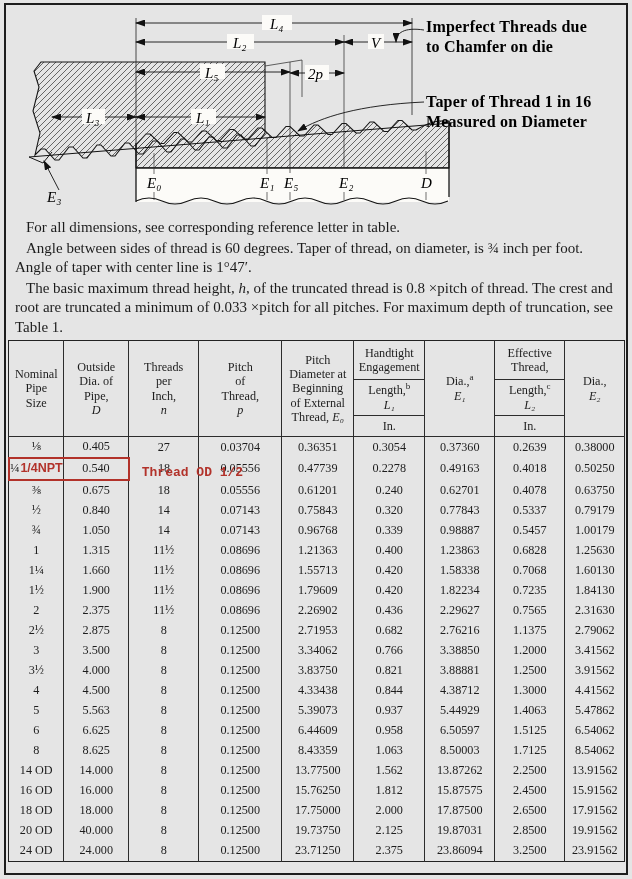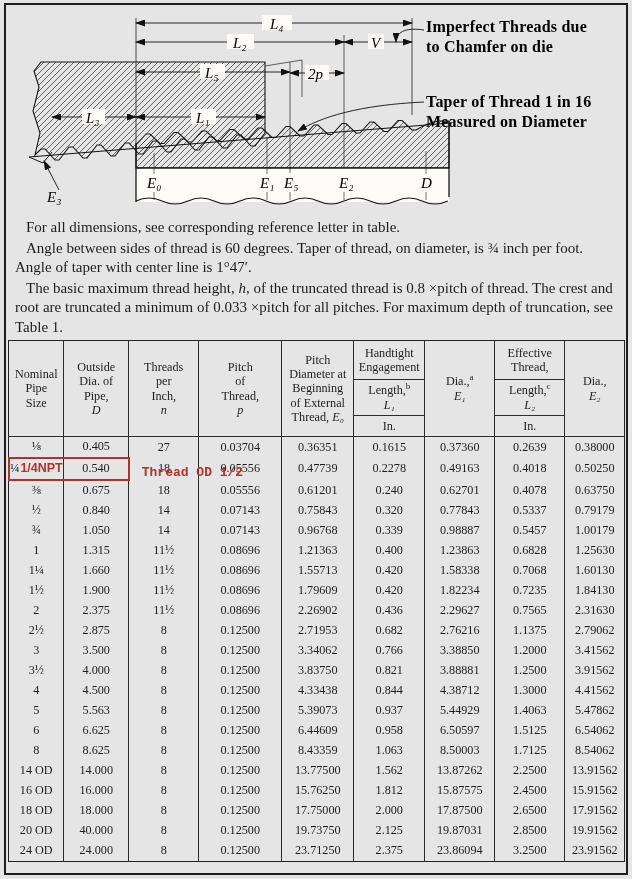--- a/index.html
+++ b/index.html
@@ -215,21 +215,21 @@
               </th>
         </tr>
       </thead>
       <tbody>
             <tr>
               <td>⅛</td>
               <td>0.405</td>
               <td>27</td>
               <td>0.03704</td>
               <td>0.36351</td>
-              <td>0.1615</td>
+              <td>0.3054</td>
               <td>0.37360</td>
               <td>0.2639</td>
               <td>0.38000</td>
             </tr>
             <tr>
               <td class="rb rb-l"><span>¼</span><span class="red-inline">1/4NPT</span></td>
               <td class="rb rb-r">0.540</td>
               <td class="rel">18<span class="red-note">Thread OD 1/2</span></td>
               <td>0.05556</td>
               <td>0.47739</td>

